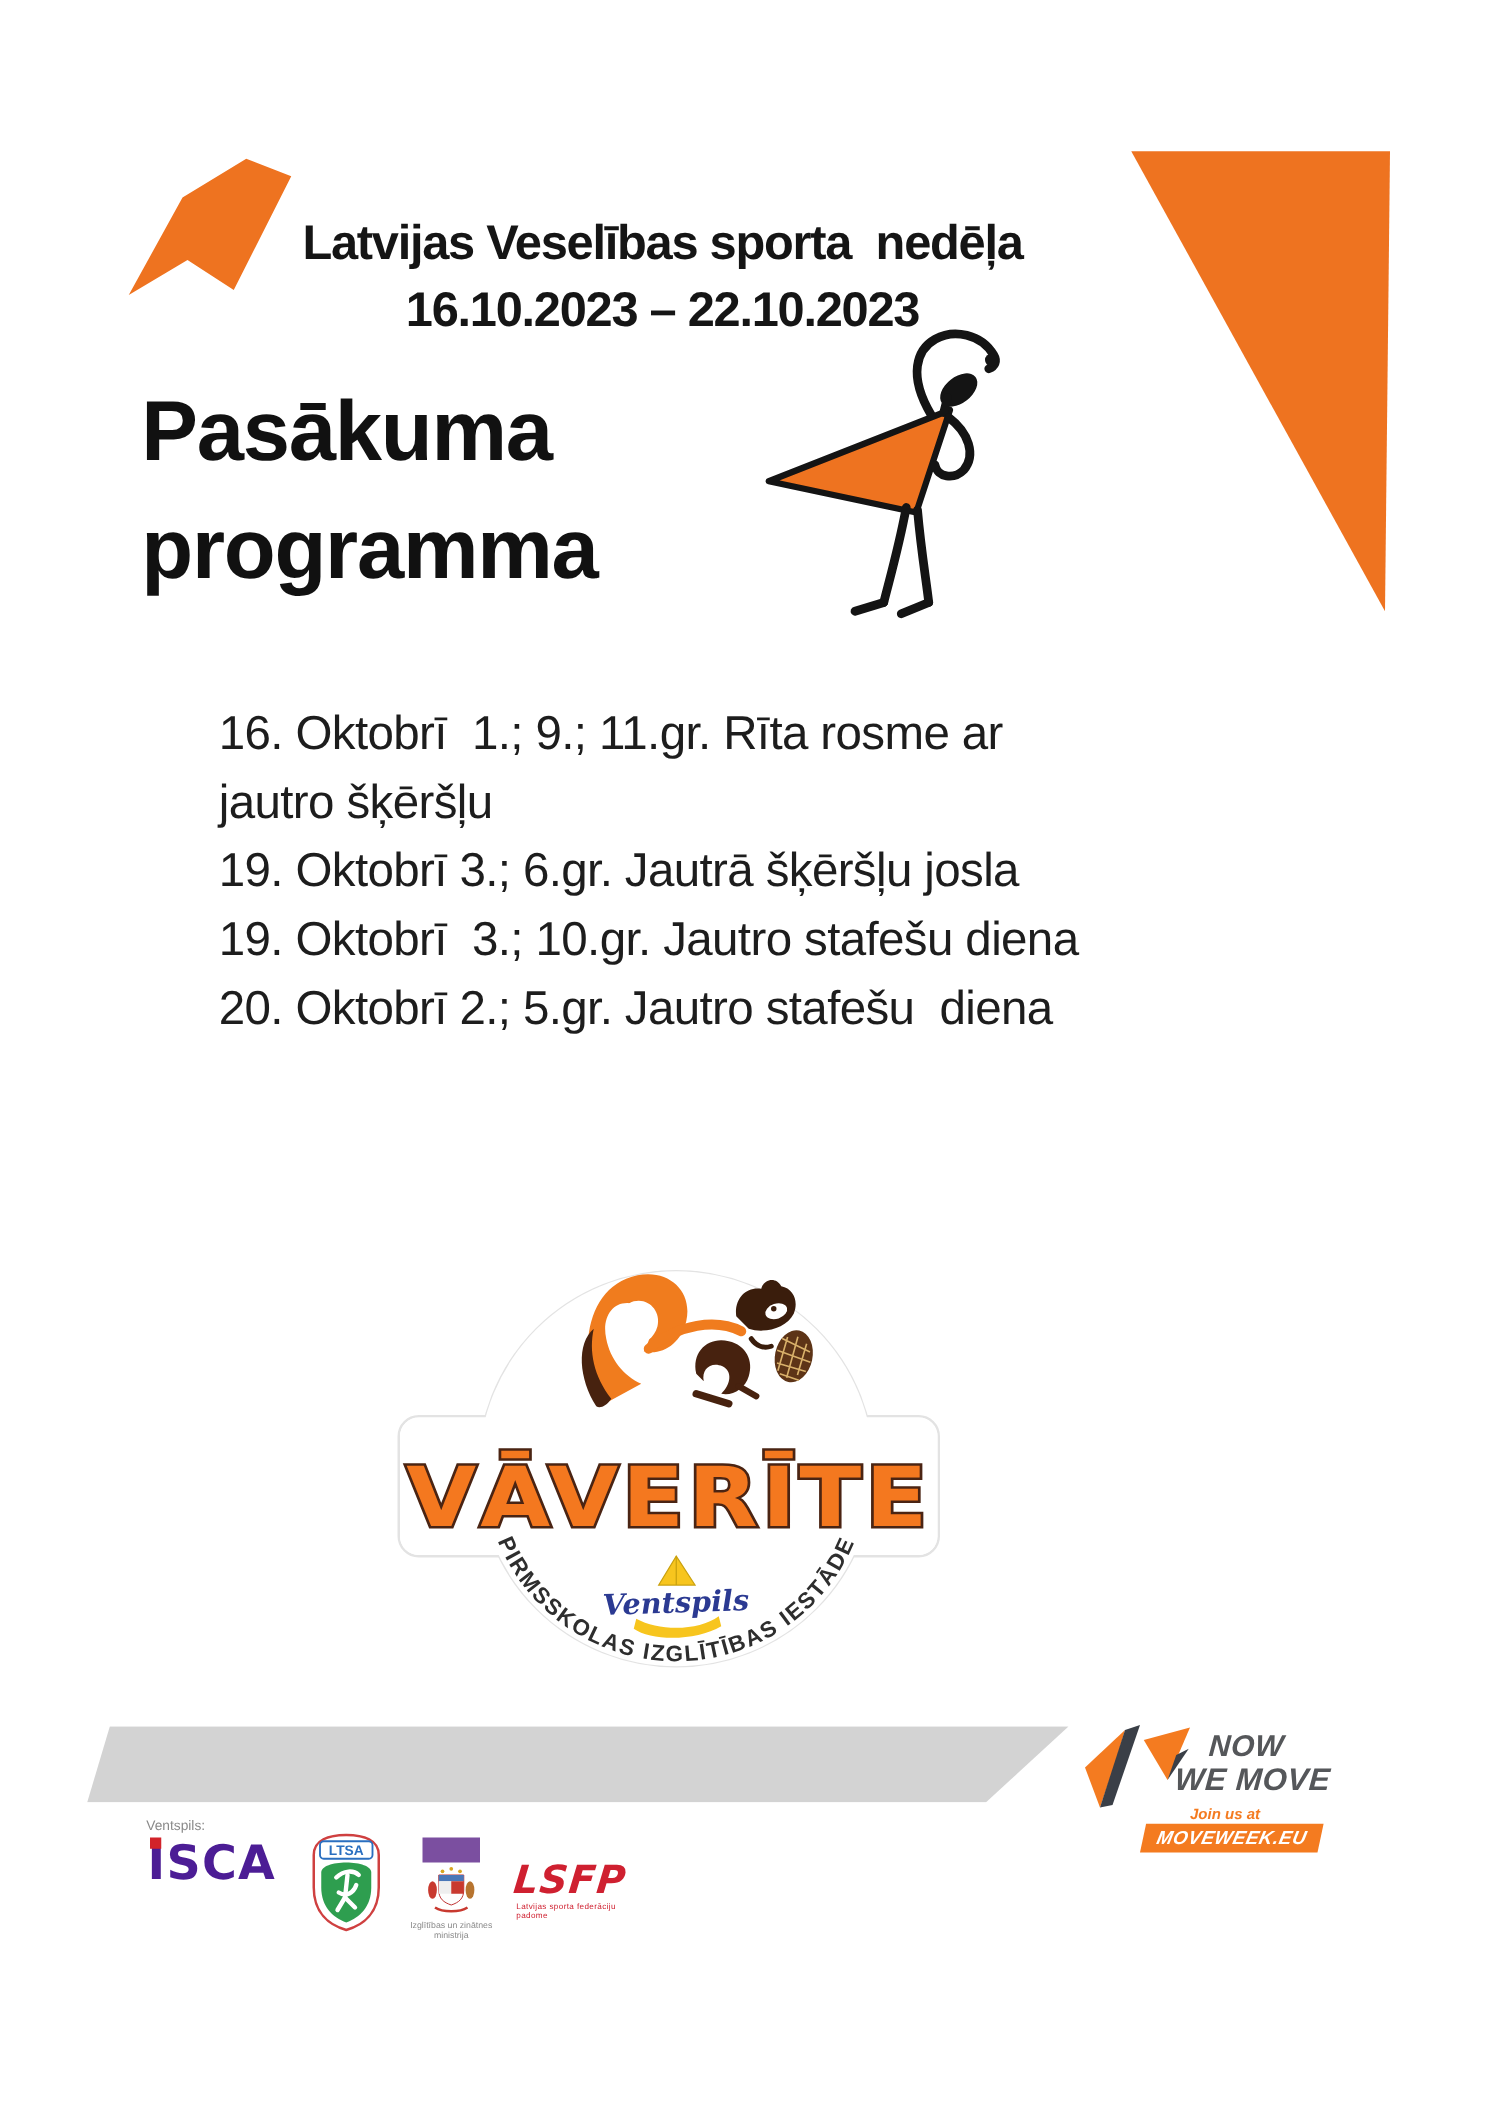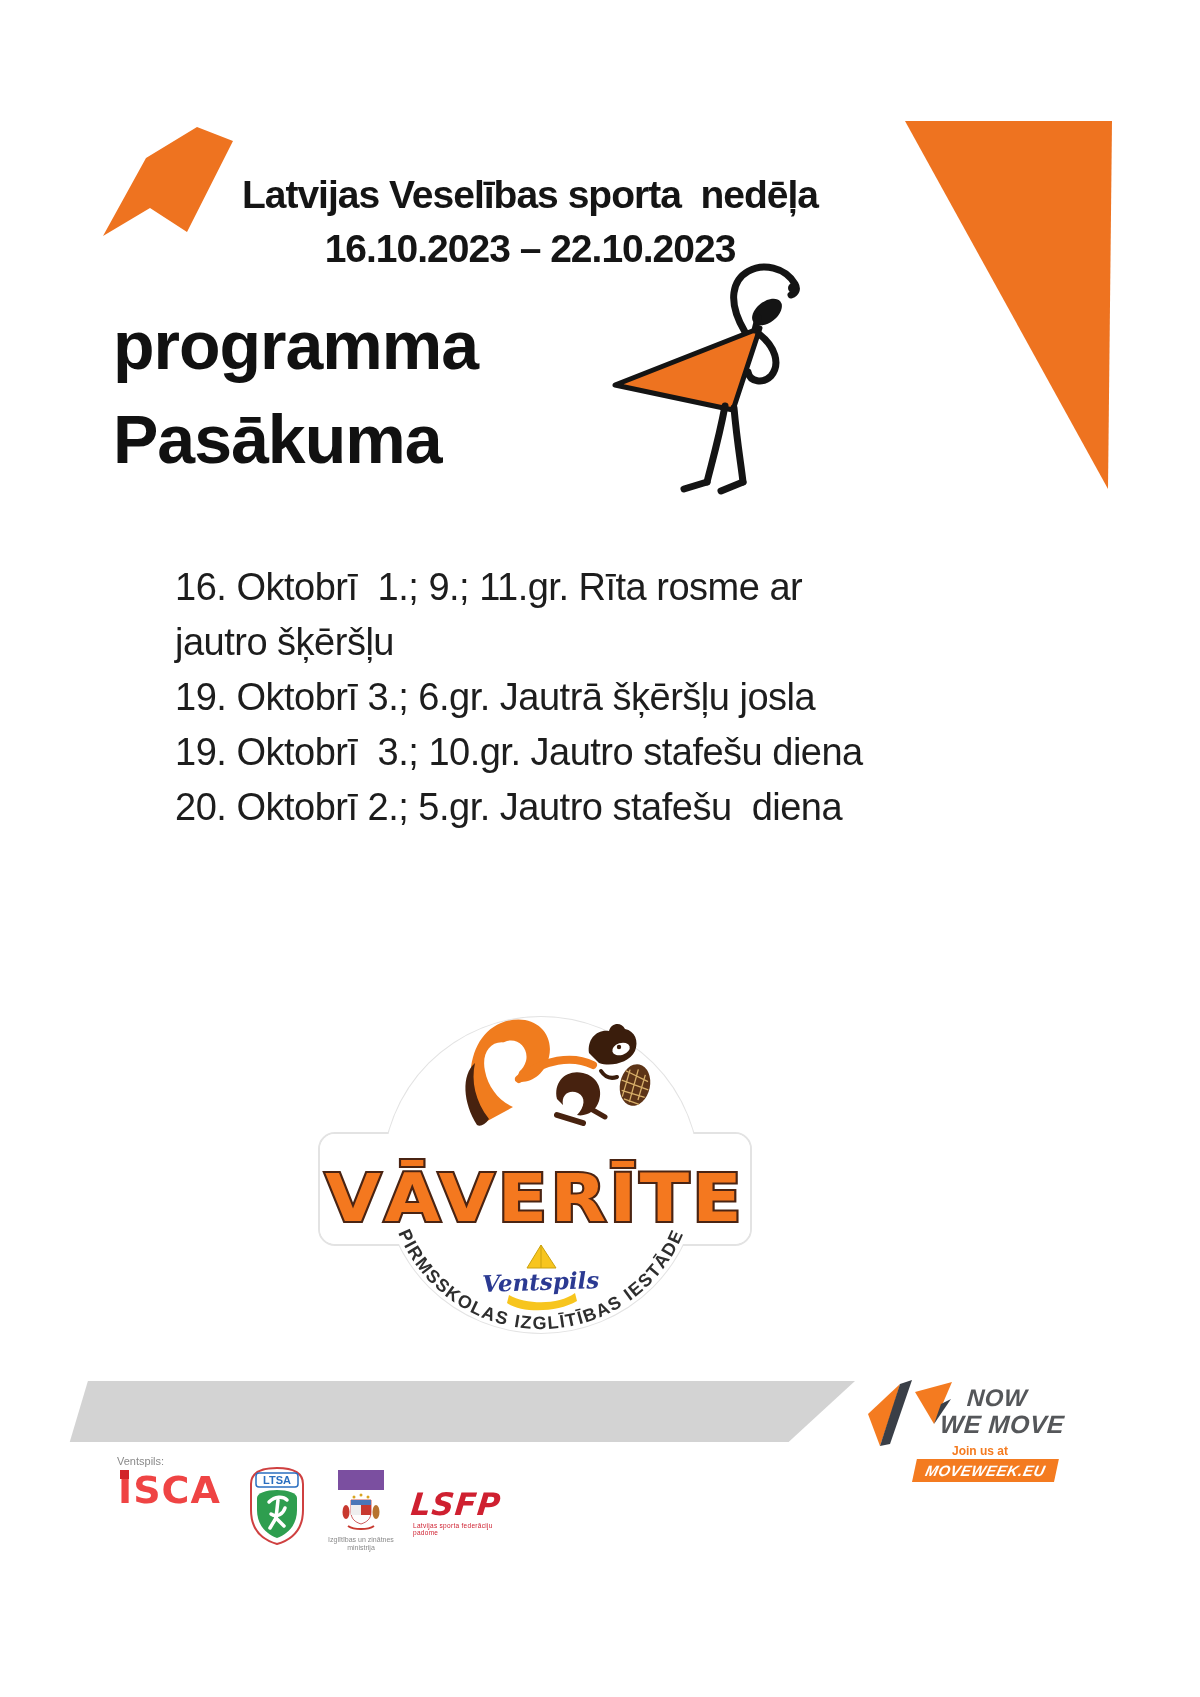--- a/index.html
+++ b/index.html
@@ -17,29 +17,29 @@
   
   .schedule{left:175px;top:560px;font-size:38px;line-height:55px;color:#1d1d1d;letter-spacing:-0.5px;}
 
   
   .gray-bar{left:65px;top:1381px;width:790px;height:61px;background:#d3d3d3;
             clip-path:polygon(2.9% 0,100% 0,91.6% 100%,0.6% 100%);}
   .nwm-now{left:968px;top:1384px;font-size:24px;font-weight:bold;font-style:italic;
            color:#55575a;transform:skewX(-4deg);transform-origin:left top;letter-spacing:0.5px;}
   .nwm-wemove{left:941px;top:1410px;font-size:25px;font-weight:bold;font-style:italic;
            color:#55575a;transform:skewX(-4deg);transform-origin:left top;letter-spacing:0.5px;}
-  .nwm-join{left:952px;top:1444px;font-size:12px;font-weight:bold;color:#f47b20;}
+  .nwm-join{left:952px;top:1444px;font-size:12px;font-weight:bold;font-style:italic;color:#f47b20;}
   .nwm-banner{left:912px;top:1459px;width:142px;height:23px;background:#f47b20;
               transform:skewX(-12deg);transform-origin:left bottom;
               display:flex;align-items:center;justify-content:center;}
   .nwm-banner span{color:#fff;font-size:15px;font-weight:bold;font-style:italic;letter-spacing:0.5px;}
 
   .organisers-label{left:117px;top:1455px;font-size:11px;color:#8a8a8a;}
   .isca-wrap{left:118px;top:1468px;}
-  .isca-text{font-size:38px;font-weight:800;color:#ef4444;letter-spacing:1px;
+  .isca-text{font-size:38px;font-weight:800;color:#4c1d95;letter-spacing:1px;
              font-family:"DejaVu Sans",sans-serif;}
   .isca-dot{position:absolute;left:2px;top:2px;width:9px;height:9px;background:#d2232a;}
   .lsfp-wrap{left:413px;top:1486px;}
   .lsfp-text{font-size:31px;font-weight:900;font-style:italic;color:#cf2030;
              letter-spacing:1px;transform:skewX(-6deg);transform-origin:left top;
              font-family:"DejaVu Sans",sans-serif;display:inline-block;}
   .lsfp-sub{width:100px;font-size:6.5px;color:#cf2030;letter-spacing:0.3px;margin-top:0px;}
 </style>
 </head>
 <body>
@@ -53,22 +53,22 @@
   <svg class="abs" style="left:900px;top:118px;" width="215" height="375" viewBox="0 0 215 375">
     <polygon points="5,3 212,3 208,371" fill="#ee7320"></polygon>
   </svg>
 
   <div class="abs title-block">
     <div class="pre">Latvijas Veselības sporta  nedēļa</div>
     <div>16.10.2023 – 22.10.2023</div>
   </div>
 
   <div class="abs heading-block">
+    <div>Pasākuma</div>
     <div>programma</div>
-    <div>Pasākuma</div>
   </div>
 
   <svg class="abs" style="left:555px;top:250px;" width="250" height="255" viewBox="0 0 250 255">
     <polygon points="60,135 205,78 178,160" fill="#ee7320" stroke="#141414" stroke-width="5" stroke-linejoin="round"></polygon>
     <ellipse cx="212" cy="62" rx="17" ry="10.5" transform="rotate(-38 212 62)" fill="#141414"></ellipse>
     <path d="M 190 82 C 152 18 220 0 240 34 C 243 39 241 43 236 45" fill="none" stroke="#141414" stroke-width="7" stroke-linecap="round"></path>
     <circle cx="238" cy="38" r="5" fill="#141414"></circle>
     <path d="M 203 68 L 200 80" stroke="#141414" stroke-width="7" stroke-linecap="round"></path>
     <path d="M 204 84 C 220 96 226 114 216 126 C 208 134 195 132 193 122" fill="none" stroke="#141414" stroke-width="7" stroke-linecap="round"></path>
     <path d="M 170 156 C 164 188 157 212 152 232" fill="none" stroke="#141414" stroke-width="7" stroke-linecap="round"></path>

